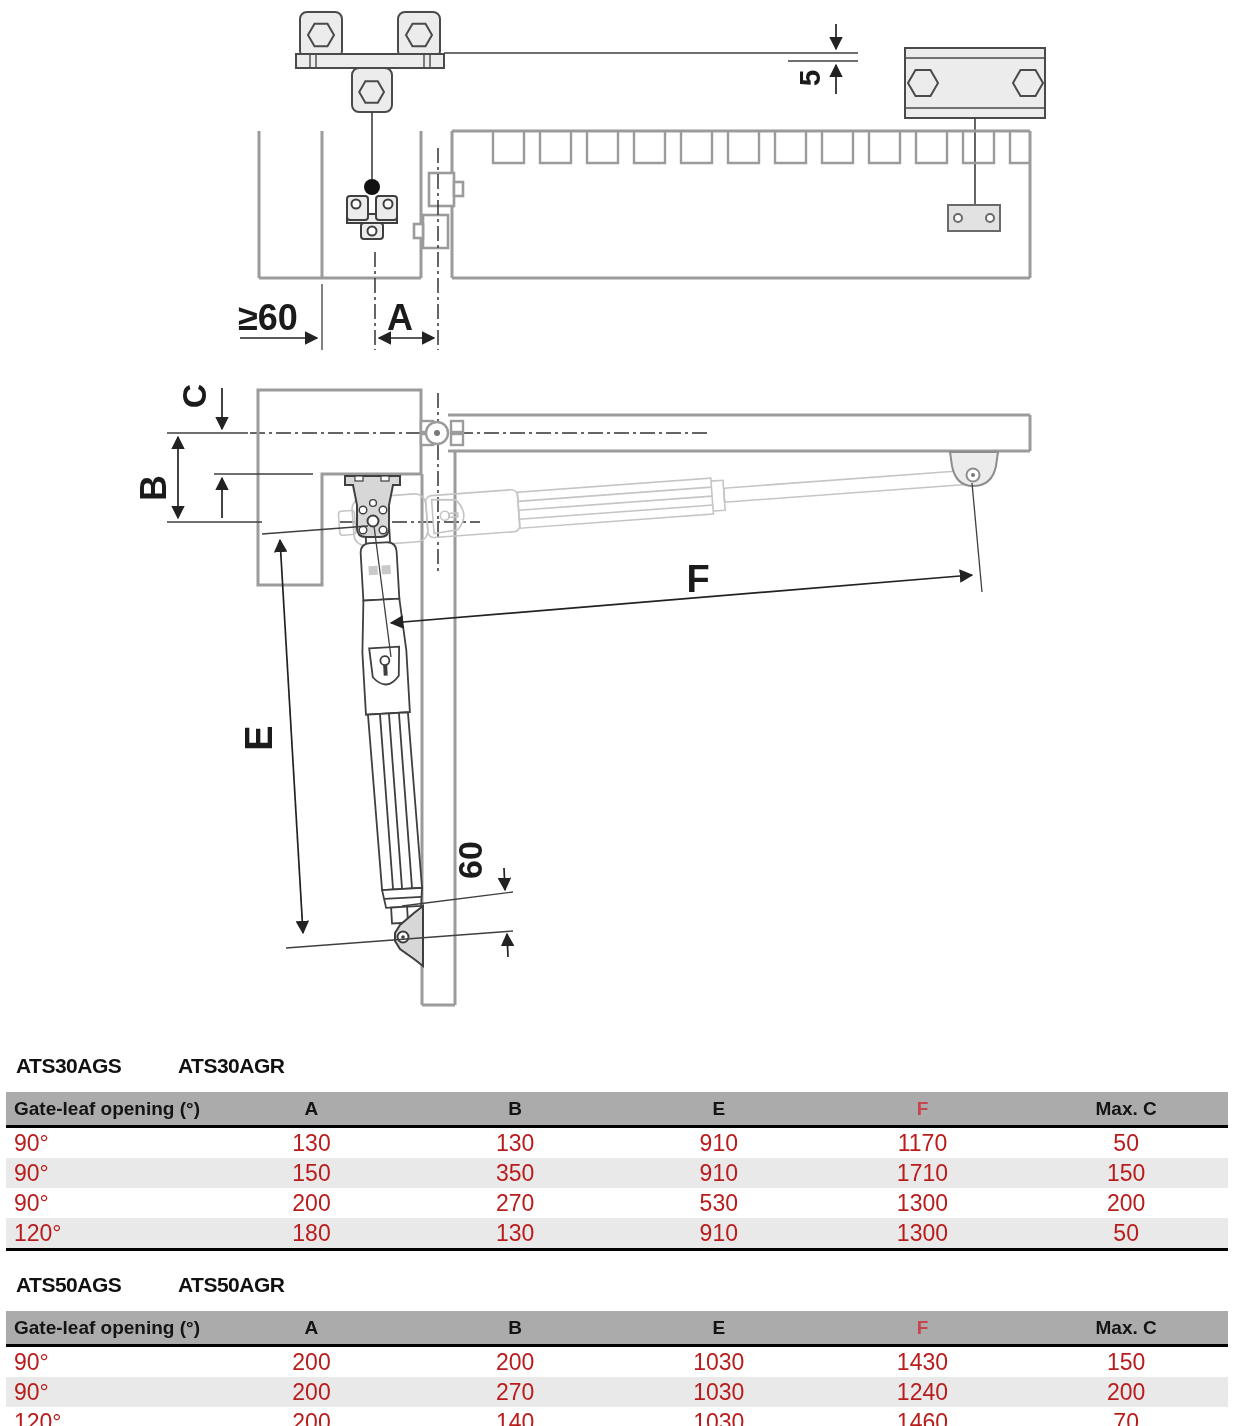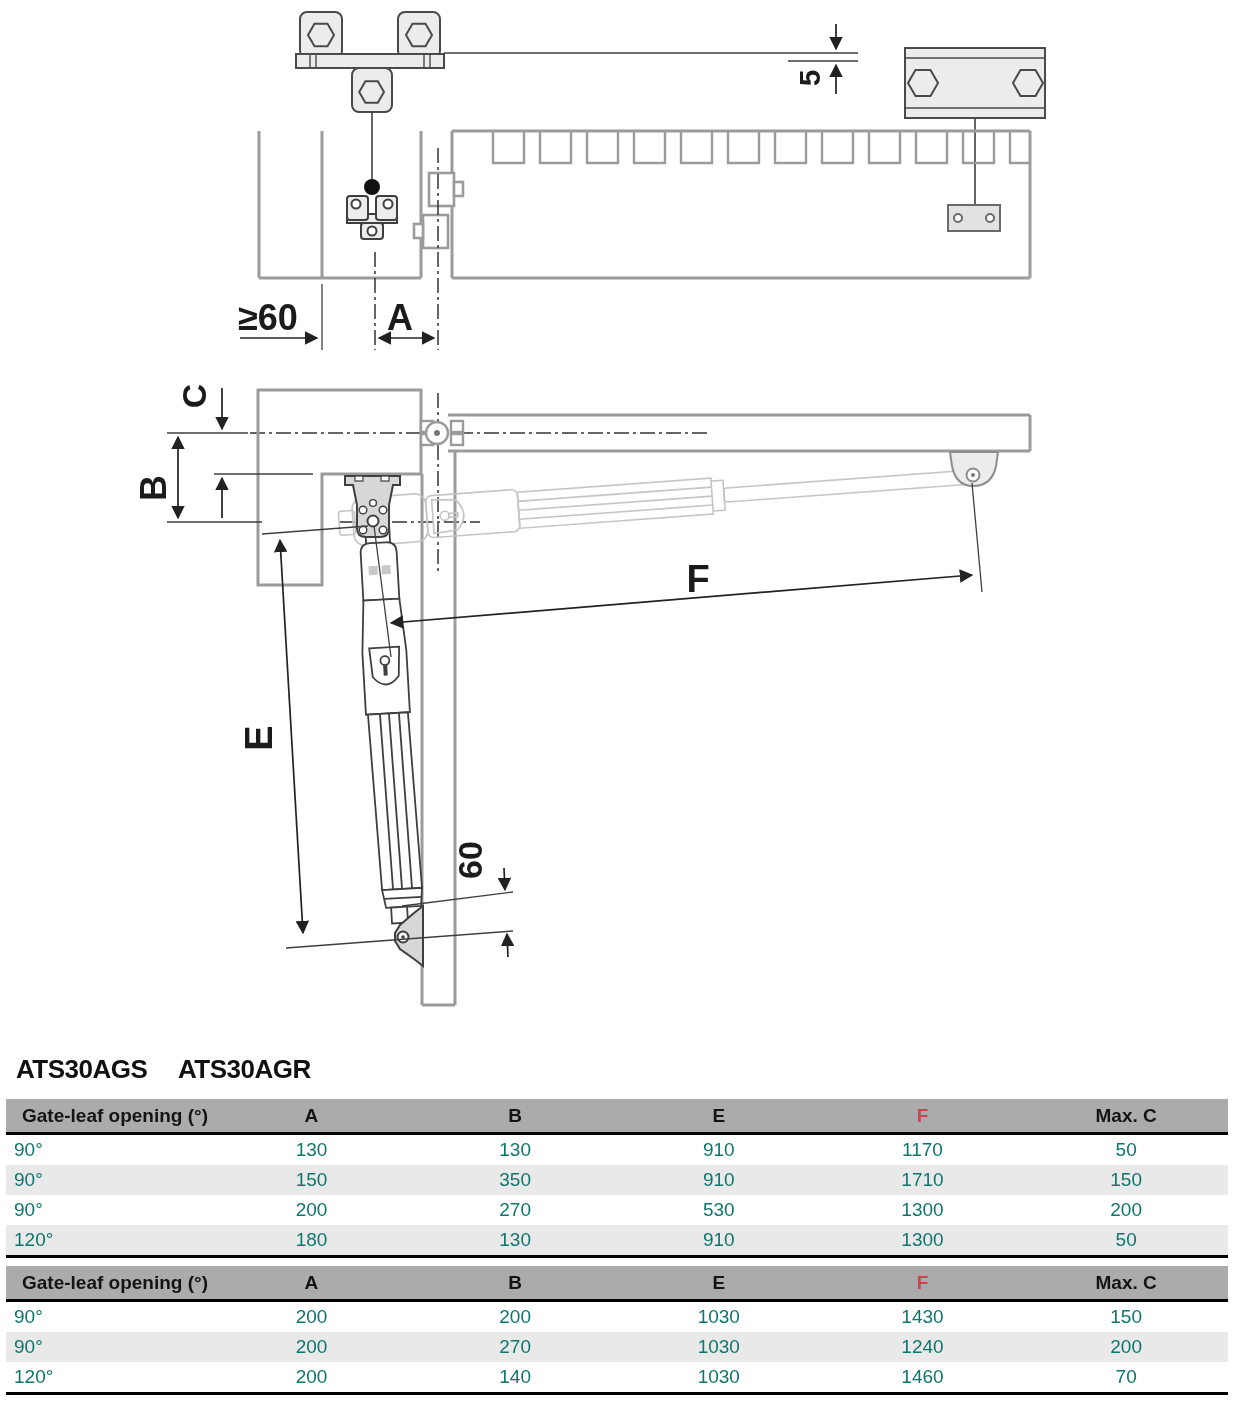--- a/index.html
+++ b/index.html
@@ -2,26 +2,26 @@
 <html><head>
 <meta charset="utf-8">
 <style>
   html,body{margin:0;padding:0;background:#fff;}
   body{width:1234px;font-family:"Liberation Sans",sans-serif;color:#222;}
   .diagram-wrap{width:1234px;height:1040px;}
   svg{display:block;}
   svg text{font-family:"Liberation Sans",sans-serif;font-weight:bold;fill:#1b1b1b;}
   .tables{padding:0 6px;}
   .models{padding:14px 0 14px 10px;display:flex;}
-  .models .model{font-size:26px;font-weight:bold;color:#111;width:162px;letter-spacing:-0.5px;}
+  .models .model{font-size:21px;font-weight:bold;color:#111;width:162px;letter-spacing:-0.5px;}
   table{width:100%;border-collapse:collapse;table-layout:fixed;border-bottom:3px solid #000;}
   thead th{background:#ababab;height:31px;font-size:19px;font-weight:bold;color:#141414;text-align:center;border-bottom:3px solid #000;}
-  thead th.left{text-align:left;padding-left:16px;}
+  thead th.left{text-align:left;padding-left:8px;}
   thead th.red{color:#c8444e;}
-  tbody td{height:28px;font-size:19px;color:#0f766e;text-align:center;}
+  tbody td{height:28px;font-size:23px;color:#b91c1c;text-align:center;}
   tbody td.left{text-align:left;padding-left:8px;}
   tbody tr.alt{background:#e9e9e9;}
   .gap{height:8px;}
 </style>
 </head>
 <body>
 
 <div class="diagram-wrap">
 <svg viewBox="0 0 1234 1040" width="1234" height="1040">
   <defs>
@@ -292,20 +292,24 @@
         <td>130</td>
         <td>910</td>
         <td>1300</td>
         <td>50</td>
       </tr>
     </tbody>
   </table>
 
   <div class="gap"></div>
 
+  <div class="models">
+    <span class="model">ATS50AGS</span>
+    <span class="model">ATS50AGR</span>
+  </div>
   <table>
     <thead>
       <tr>
         <th class="left">Gate-leaf opening (°)</th>
         <th>A</th>
         <th>B</th>
         <th>E</th>
         <th class="red">F</th>
         <th>Max. C</th>
       </tr>

